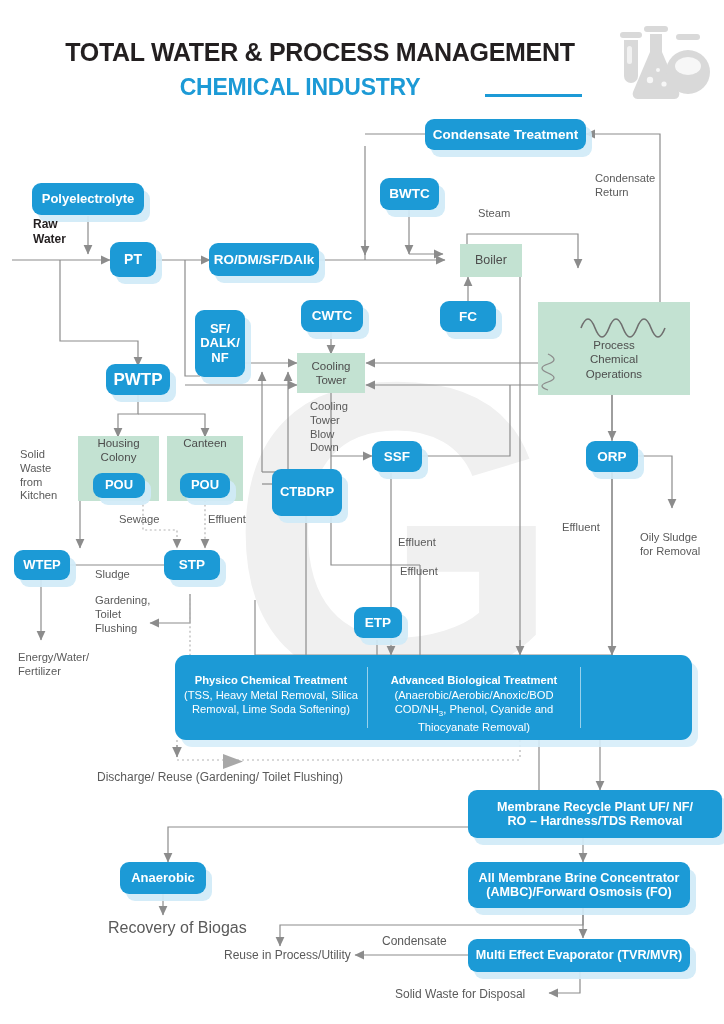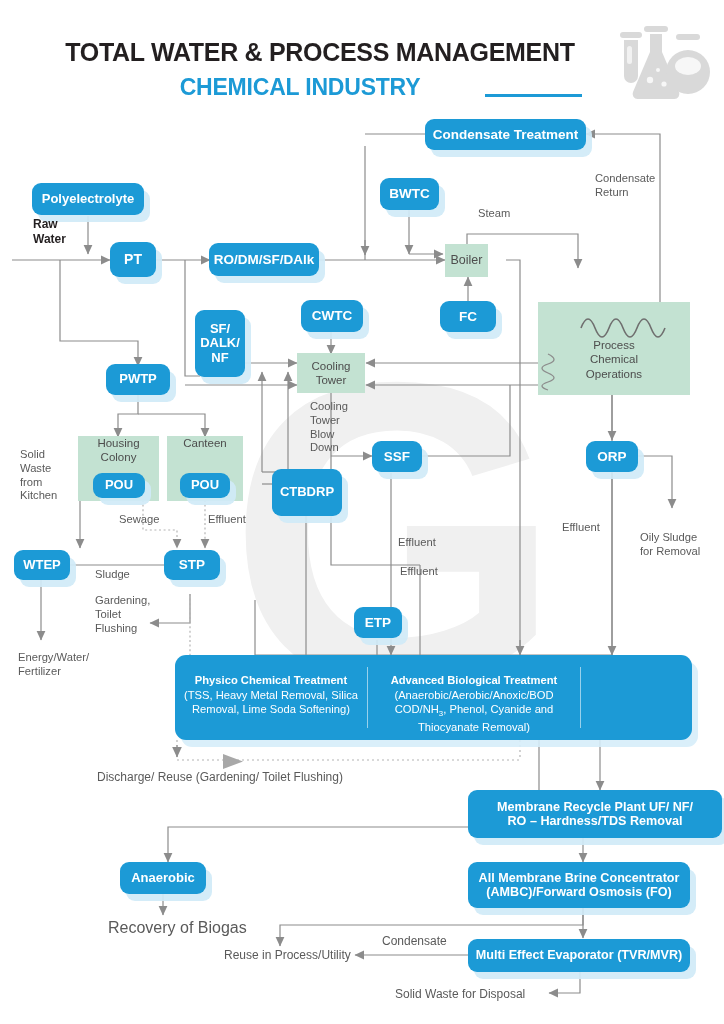--- a/index.html
+++ b/index.html
@@ -240,21 +240,21 @@
   </div>
 
   <div class="pill" style="left:425px;top:119px;width:161px;height:31px;font-size:13.5px;">
     <span>Condensate Treatment</span>
   </div>
 
   <div class="pill" style="left:380px;top:178px;width:59px;height:32px;font-size:13.5px;">
     <span>BWTC</span>
   </div>
 
-  <div class="greenbox" style="left:445px;top:244px;width:43px;height:33px;font-size:12.5px;">
+  <div class="greenbox" style="left:460px;top:244px;width:62px;height:33px;font-size:12.5px;">
     <span>Boiler</span>
   </div>
 
   <div class="pill" style="left:440px;top:301px;width:56px;height:31px;font-size:13.5px;">
     <span>FC</span>
   </div>
 
   <div class="pill" style="left:301px;top:300px;width:62px;height:32px;font-size:13.5px;">
     <span>CWTC</span>
   </div>
@@ -274,21 +274,21 @@
     <span>Process
 Chemical
 Operations</span>
   </div>
 
   <svg style="position:absolute;left:538px;top:302px;width:152px;height:93px;z-index:5;pointer-events:none;">
     <path d="M43,26 q7,-18 14,0 q7,18 14,0 q7,-18 14,0 q7,18 14,0 q7,-18 14,0 q7,18 14,0" stroke="#6f6f6f" stroke-width="1.6" fill="none"></path>
     <path d="M10,52 q12,6 0,10 q-12,4 0,9 q12,5 0,9 q-12,4 0,8" stroke="#8c8c8c" stroke-width="1.3" fill="none"></path>
   </svg>
 
-  <div class="pill" style="left:106px;top:364px;width:64px;height:31px;font-size:13px;">
+  <div class="pill" style="left:106px;top:364px;width:64px;height:31px;font-size:17px;">
     <span>PWTP</span>
   </div>
 
   <div class="greenbox tall" style="left:78px;top:436px;width:81px;height:65px;white-space:pre-line;">
     <span>Housing
 Colony</span>
   </div>
   <div class="pill" style="left:93px;top:473px;width:52px;height:25px;font-size:13px;">
     <span>POU</span>
   </div>

